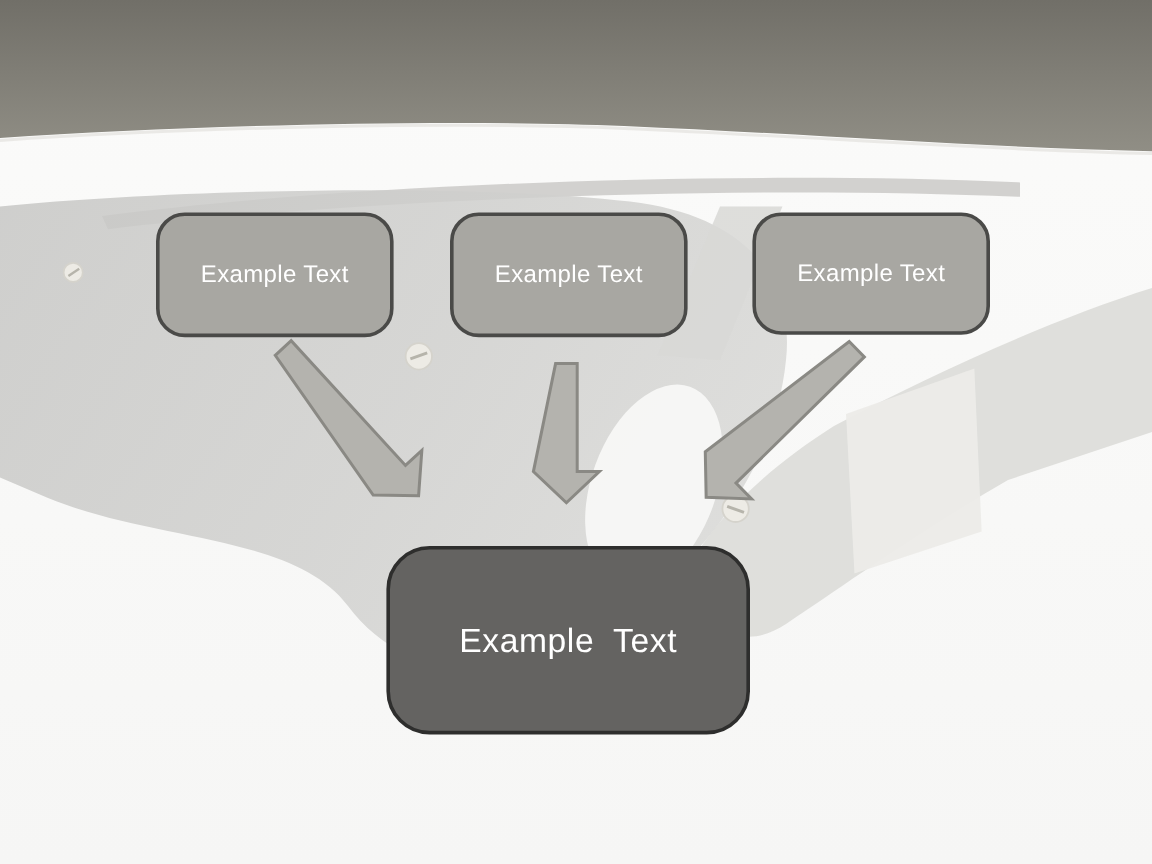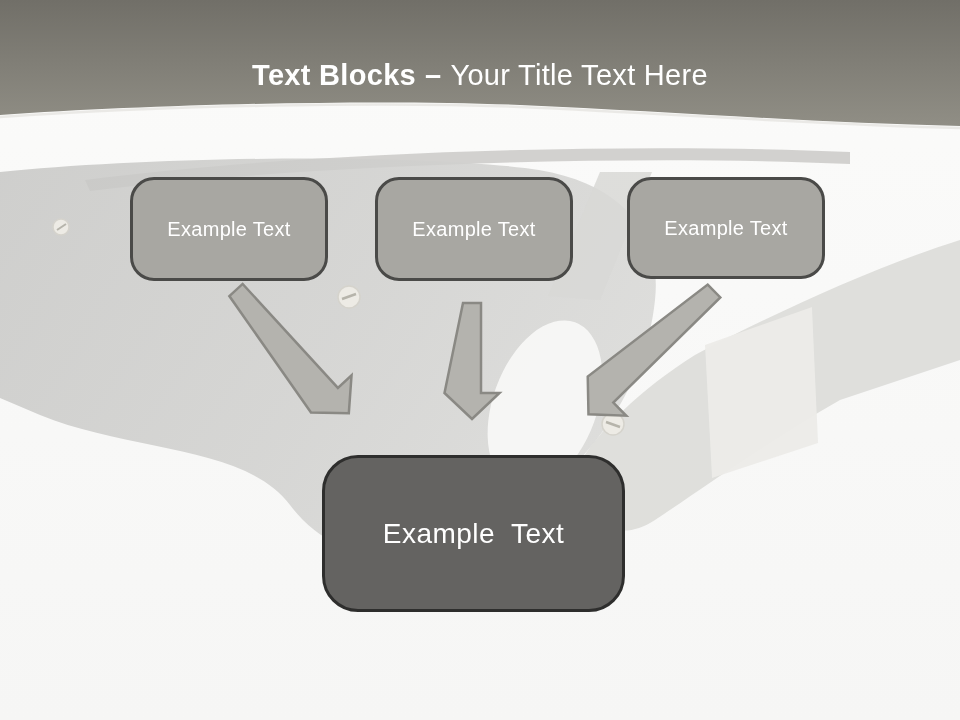--- a/index.html
+++ b/index.html
@@ -95,23 +95,20 @@
     <svg width="960" height="140" viewBox="0 0 960 140">
       <defs>
         <linearGradient id="hg" x1="0" y1="0" x2="0" y2="1">
           <stop offset="0" style="stop-color:var(--header-top,#716f68)"></stop>
           <stop offset="1" style="stop-color:var(--header-bottom,#908e85)"></stop>
         </linearGradient>
       </defs>
       <path d="M0,0 H960 V126 C820,123 680,112 520,105 C380,99 160,104 0,115 Z" style="fill:url(#hg)"></path>
       <path d="M0,117 C160,106 380,101 520,107 C680,114 820,125 960,128" style="fill:none;stroke:var(--header-edge,#e6e5e1);stroke-width:2.5;opacity:.8"></path>
     </svg>
-    <div class="title">
-      <span class="t-bold">Text Blocks</span><span class="t-dash">–</span><span class="t-rest">Your Title Text Here</span>
-    </div>
   </div>
 
   <div class="tb tb1">
     <span>Example Text</span>
   </div>
   <div class="tb tb2">
     <span>Example Text</span>
   </div>
   <div class="tb tb3">
     <span>Example Text</span>

